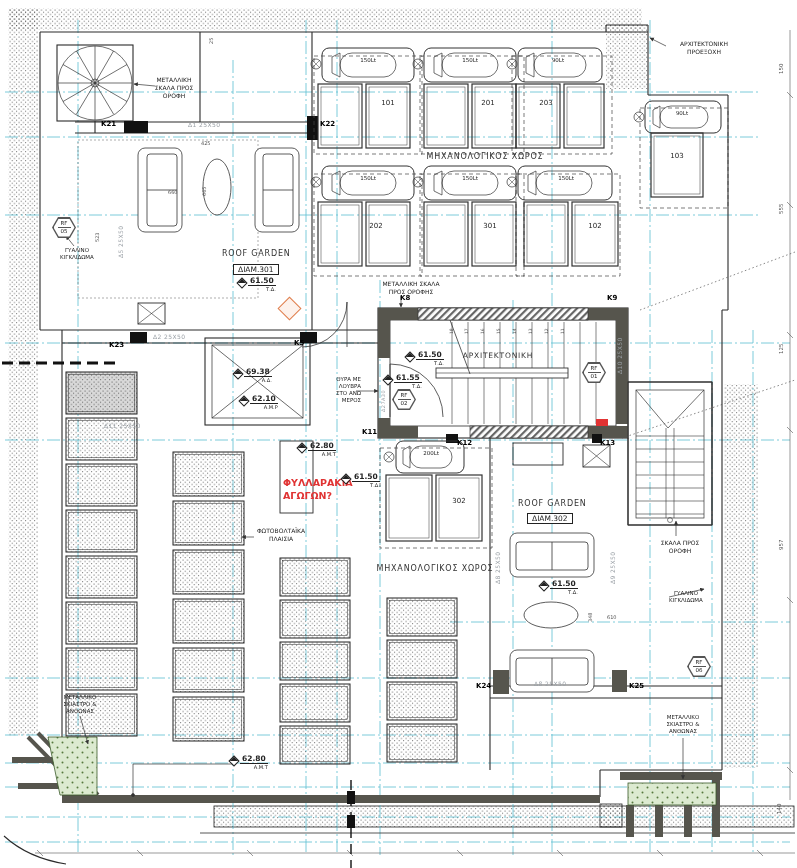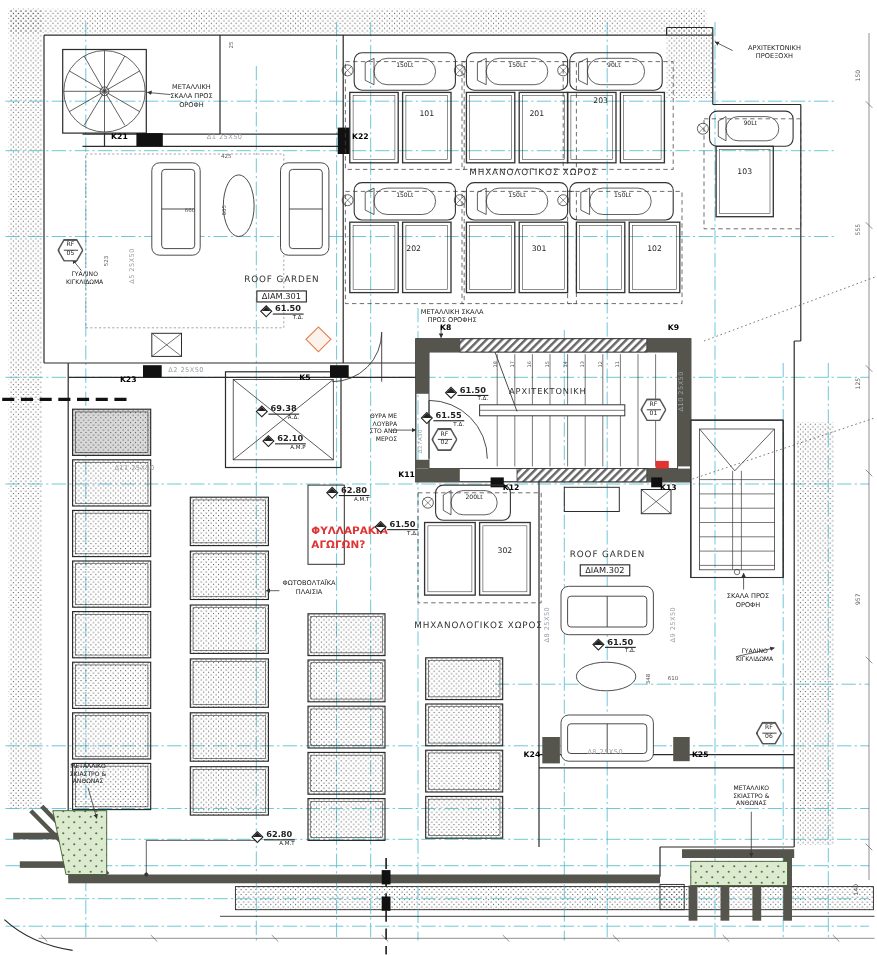--- a/index.html
+++ b/index.html
@@ -377,39 +377,39 @@
 <div class="lbl" style="left:450px;top:57px;width:40px;font-size:5.5px">150Lt</div>
 <div class="lbl" style="left:538px;top:57px;width:40px;font-size:5.5px">90Lt</div>
 <div class="lbl" style="left:662px;top:110px;width:40px;font-size:5.5px">90Lt</div>
 <div class="lbl" style="left:348px;top:175px;width:40px;font-size:5.5px">150Lt</div>
 <div class="lbl" style="left:450px;top:175px;width:40px;font-size:5.5px">150Lt</div>
 <div class="lbl" style="left:546px;top:175px;width:40px;font-size:5.5px">150Lt</div>
 <div class="lbl" style="left:411px;top:450px;width:40px;font-size:5.5px">200Lt</div>
 
 <div class="lbl" style="left:368px;top:99px;width:40px;font-size:7px">101</div>
 <div class="lbl" style="left:474px;top:99px;width:28px;font-size:7px">201</div>
-<div class="lbl" style="left:526px;top:88px;width:40px;font-size:7px">203</div>
+<div class="lbl" style="left:526px;top:99px;width:40px;font-size:7px">203</div>
 <div class="lbl" style="left:657px;top:152px;width:40px;font-size:7px">103</div>
 <div class="lbl" style="left:368px;top:222px;width:16px;font-size:7px">202</div>
 <div class="lbl" style="left:474px;top:222px;width:32px;font-size:7px">301</div>
 <div class="lbl" style="left:575px;top:222px;width:40px;font-size:7px">102</div>
 <div class="lbl" style="left:439px;top:497px;width:40px;font-size:7px">302</div>
 
 <div class="lbl" style="left:378px;top:280px;width:66px;font-size:6px">ΜΕΤΑΛΛΙΚΗ ΣΚΑΛΑ
 ΠΡΟΣ ΟΡΟΦΗΣ</div>
 <div class="kcol" style="left:400px;top:294px">K8</div>
 <div class="kcol" style="left:607px;top:294px">K9</div>
 
 <div class="lbl room" style="left:222px;top:249px;width:62px">ROOF GARDEN</div>
 <div class="aptbox" style="left:233px;top:264px">ΔΙΑΜ.301</div>
 <div class="lbl" style="left:54px;top:247px;width:46px;font-size:5.5px">ΓΥΑΛΙΝΟ
 ΚΙΓΚΛΙΔΩΜΑ</div>
 
 <div class="kcol" style="left:109px;top:341px">K23</div>
-<div class="kcol" style="left:272px;top:339px">K5</div>
+<div class="kcol" style="left:294px;top:339px">K5</div>
 <div class="beam" style="left:153px;top:333px">Δ2  25X50</div>
 <div class="beam vert" style="left:117px;top:258px">Δ5  25X50</div>
 <div class="beam" style="left:104px;top:422px">Δ11  25X50</div>
 <div class="beam vert" style="left:380px;top:412px;font-size:5px">Δ27Α30</div>
 <div class="dim vert" style="left:94px;top:242px">523</div>
 
 <div class="lbl room" style="left:460px;top:351px;width:76px;font-size:7.5px">ΑΡΧΙΤΕΚΤΟΝΙΚΗ</div>
 <div class="lbl" style="left:325px;top:376px;width:36px;font-size:5.5px;text-align:right">ΘΥΡΑ ΜΕ
 ΛΟΥΒΡΑ
 ΣΤΟ ΑΝΩ

